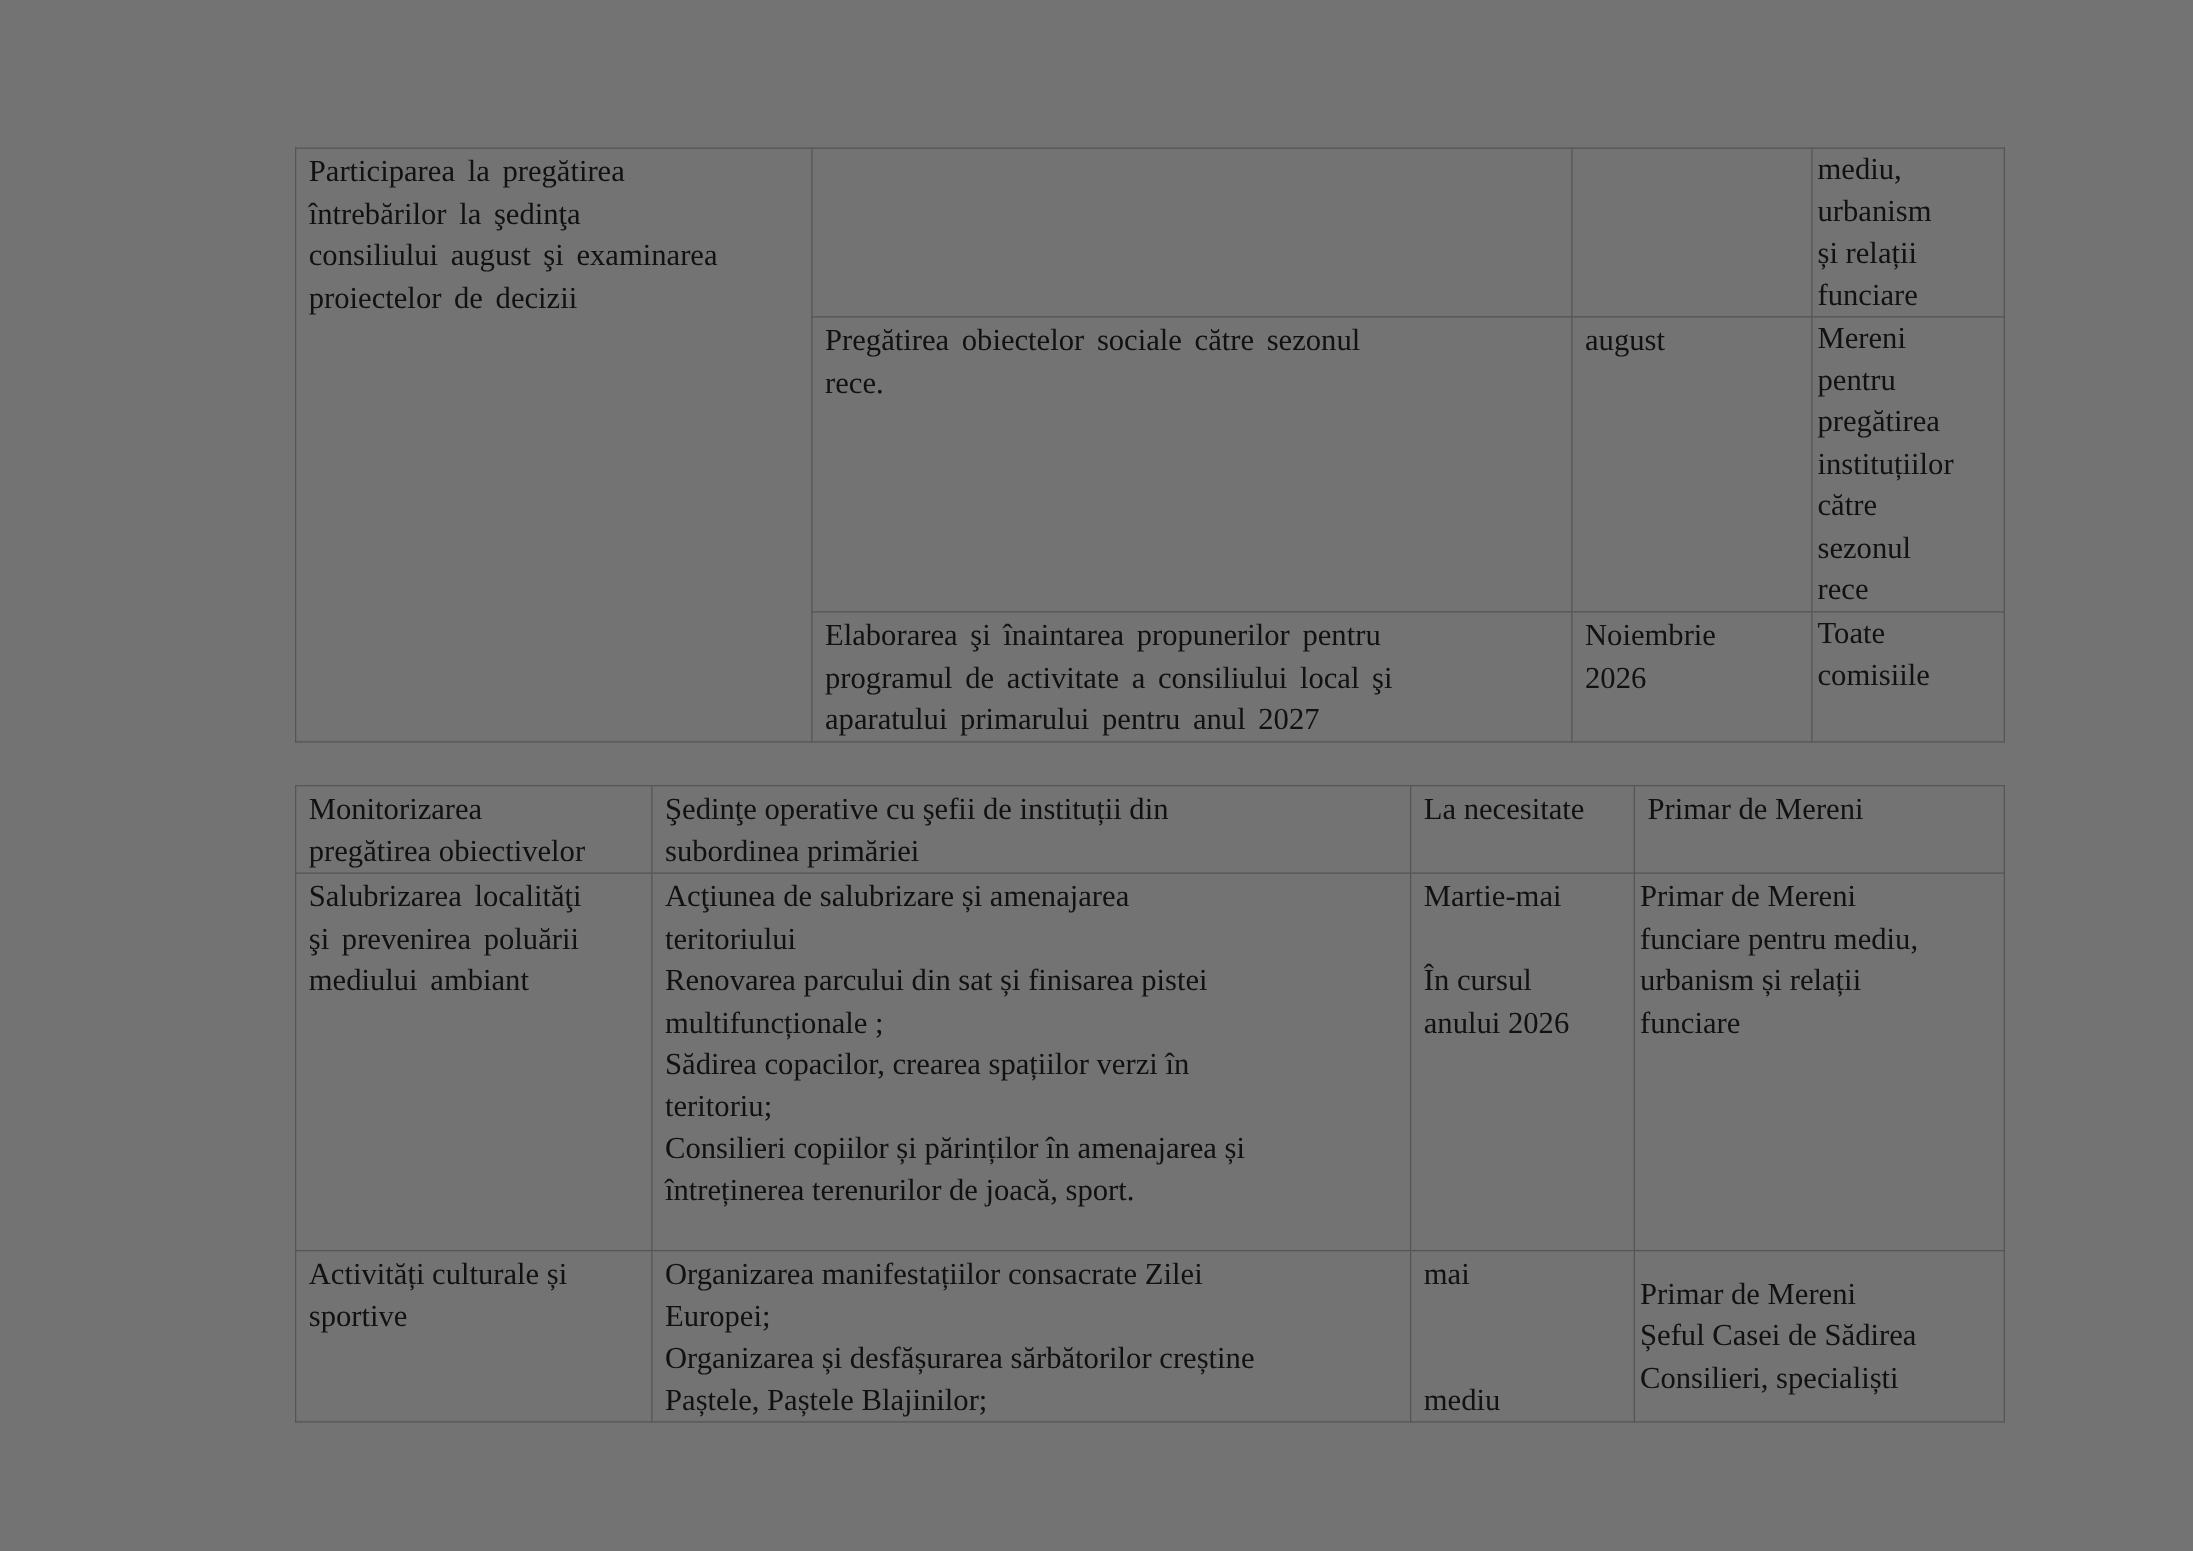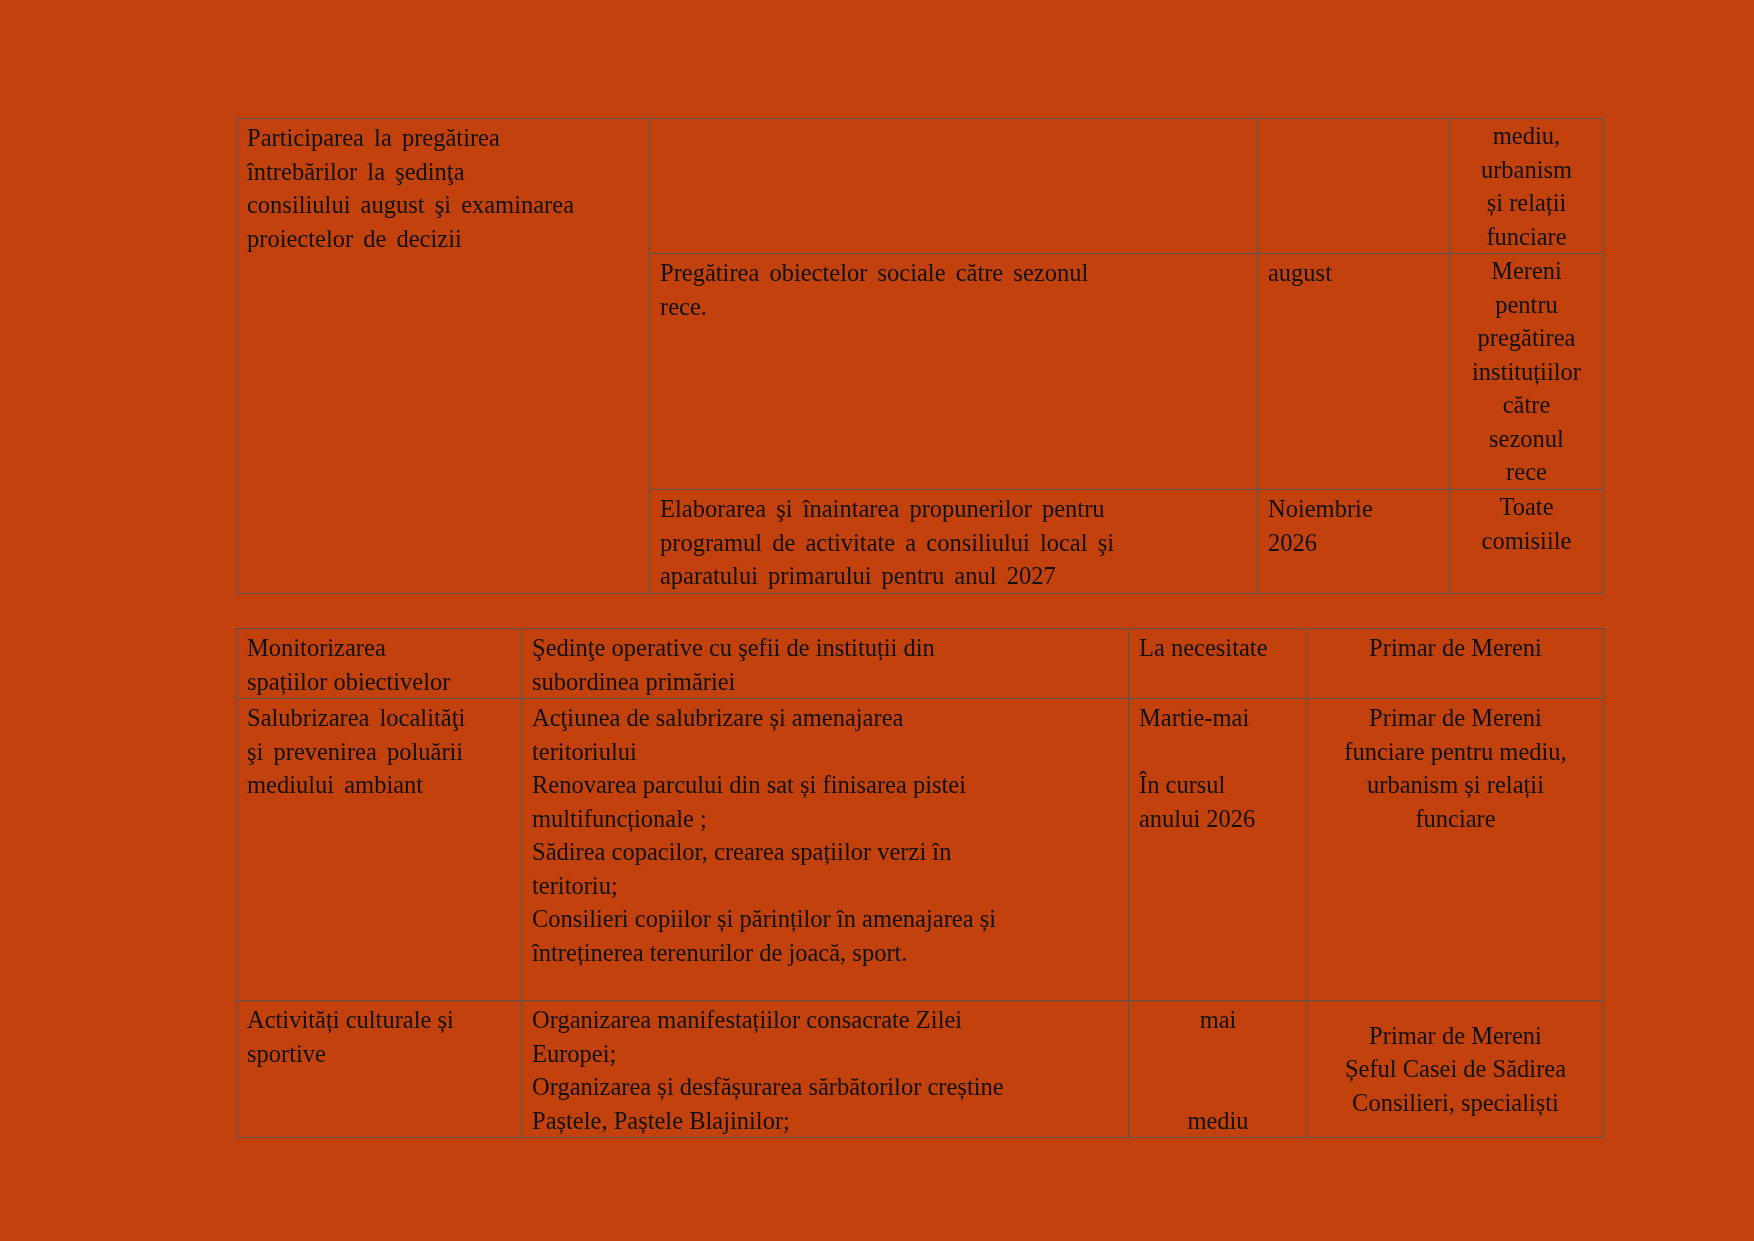--- a/index.html
+++ b/index.html
@@ -1,22 +1,22 @@
 <!DOCTYPE html>
 <html><head>
 <meta charset="utf-8">
 <style>
   html, body { margin: 0; padding: 0; background: #ffffff; }
   body { width: 1754px; height: 1241px; position: relative; overflow: hidden;
          font-family: "Liberation Serif", "DejaVu Serif", serif; color: #111; }
-  .page { position: absolute; left: 0; top: 0; width: 1754px; height: 1241px; background: #c2410c; }
+  .page { position: absolute; left: 0; top: 0; width: 1754px; height: 1241px; background: #737373; }
   table { border-collapse: collapse; position: absolute; table-layout: fixed; }
   td { border: 1.5px solid #555; vertical-align: top; padding: 2px 10px 0 10px;
        font-size: 24.5px; line-height: 33.5px; box-sizing: border-box; }
-  .c { text-align: center; }
+  .c { text-align: left; }
   .ws { word-spacing: 4px; }
   .hdr { text-align: center; font-weight: bold; font-size: 24.5px; line-height: 33px; padding: 0; word-spacing: 5px; }
   .line { display: block; }
   .gap { display: block; height: 33.5px; }
   #upper { left: 236px; top: 118px; width: 1367px; }
   #hdrtab { left: 236px; top: 591px; width: 1367px; }
   #lower { left: 236px; top: 628px; width: 1367px; border-radius: 12px; }
 </style>
 </head>
 <body>
@@ -88,21 +88,21 @@
     <colgroup>
       <col style="width:285px">
         <col style="width:607px">
         <col style="width:179px">
         <col style="width:296px">
     </colgroup>
     <tbody>
         <tr style="height:69px">
       <td>
         <span class="line">Monitorizarea</span>
-        <span class="line">spațiilor  obiectivelor</span>
+        <span class="line">pregătirea  obiectivelor</span>
       </td>
       <td>
         <span class="line">Şedinţe operative cu şefii de instituții din</span>
         <span class="line">subordinea primăriei</span>
       </td>
       <td>
         <span class="line">La necesitate</span>
       </td>
       <td class="c">
         <span class="line">Primar de Mereni</span>

